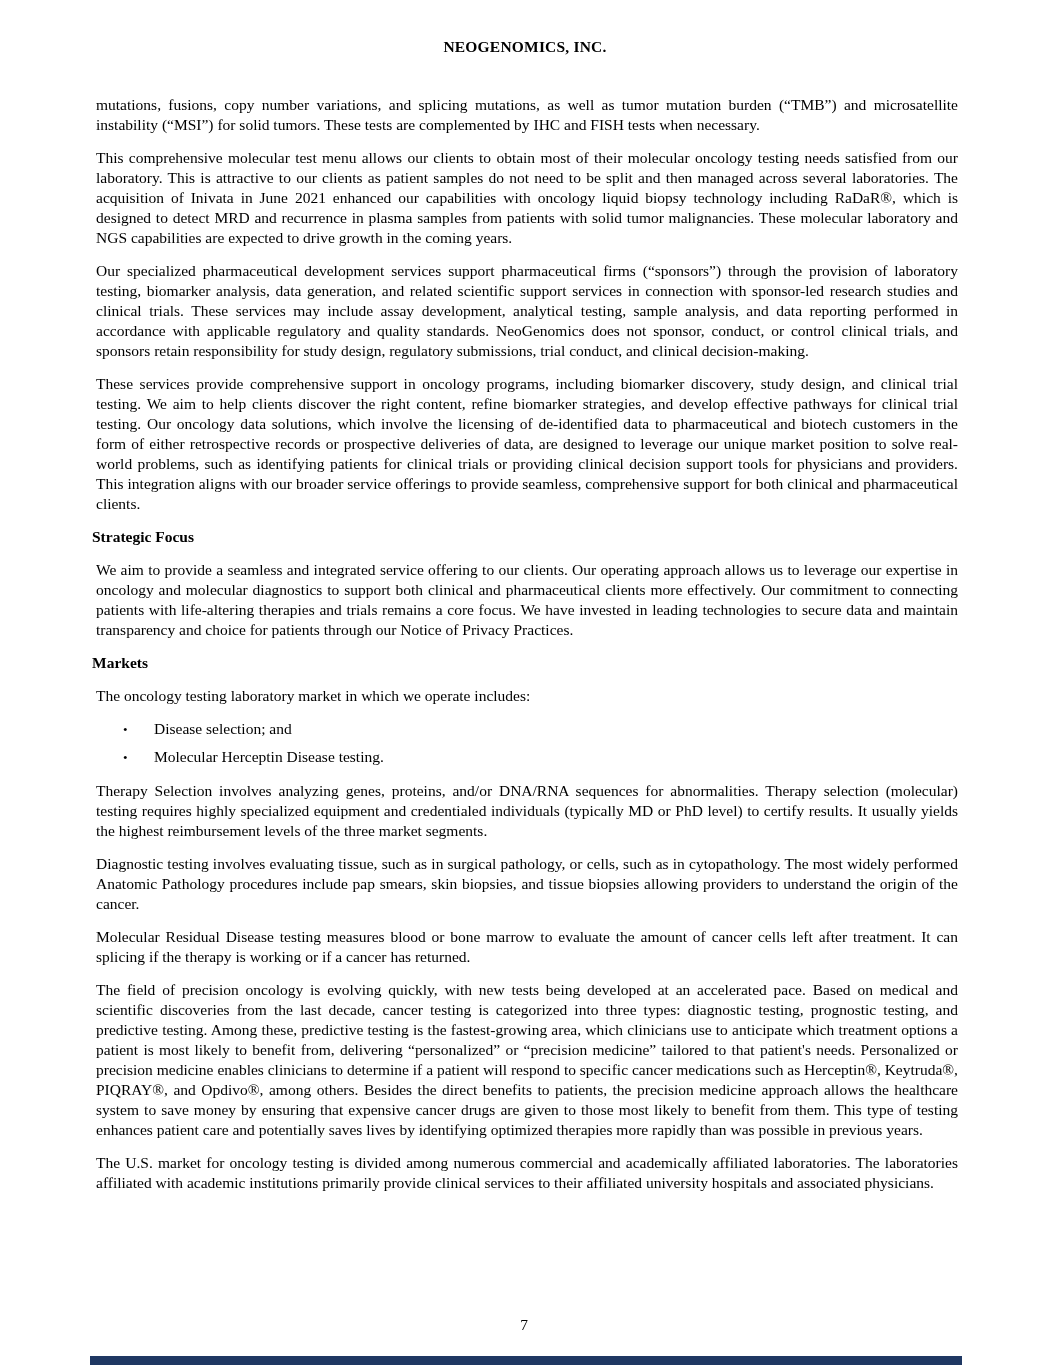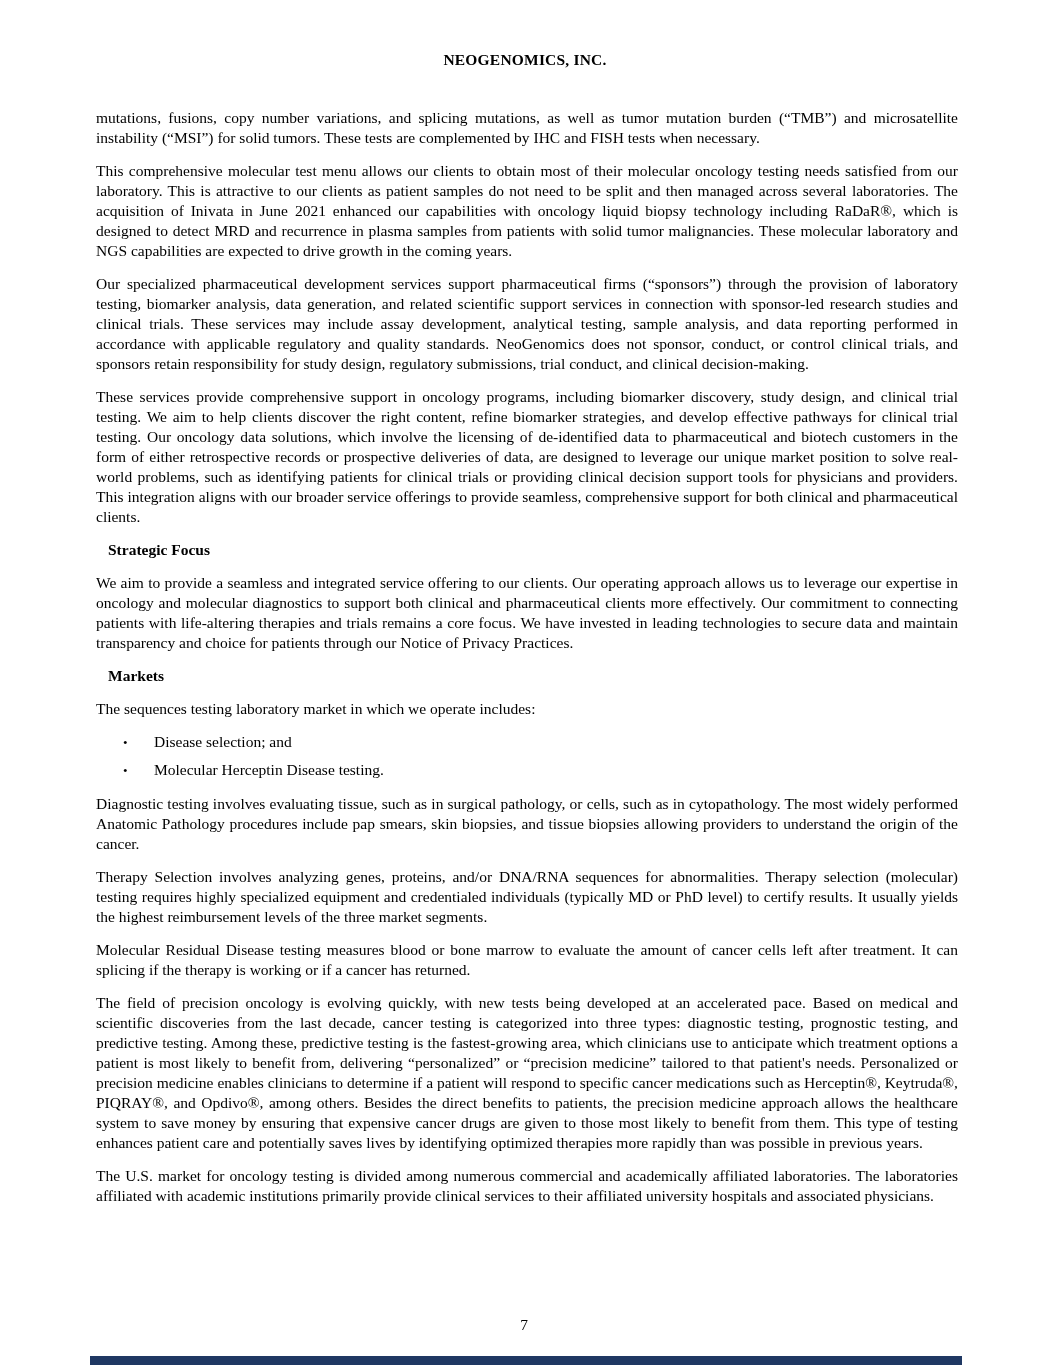--- a/index.html
+++ b/index.html
@@ -15,42 +15,42 @@
     position: relative;
     overflow: hidden;
   }
   .page {
     position: relative;
     width: 1048px;
     height: 1365px;
     background: #ffffff;
   }
   .content {
-    padding: 50px 90px 0 92px;
+    padding: 37px 90px 0 92px;
   }
   .doc-title {
     font-size: 15.5px;
     font-weight: bold;
     text-align: center;
     line-height: 20px;
     margin: 0 0 38px 0;
     letter-spacing: 0.2px;
   }
   .para {
     font-size: 15.5px;
     line-height: 20px;
     text-align: justify;
     margin: 0 0 13px 4px;
   }
   .heading {
     font-size: 15.5px;
     font-weight: bold;
     line-height: 20px;
     text-align: left;
-    margin: 0 0 13px 16px;
+    margin: 0 0 13px 0;
   }
   ul.bullet-list {
     list-style: none;
     margin: 4px 0 13px 0;
     padding: 0;
   }
   ul.bullet-list li {
     font-size: 15.5px;
     line-height: 20px;
     padding-left: 31px;
@@ -94,30 +94,30 @@
     <p class="para">Our specialized pharmaceutical development services support pharmaceutical firms (“sponsors”) through the provision of laboratory testing, biomarker analysis, data generation, and related scientific support services in connection with sponsor-led research studies and clinical trials. These services may include assay development, analytical testing, sample analysis, and data reporting performed in accordance with applicable regulatory and quality standards. NeoGenomics does not sponsor, conduct, or control clinical trials, and sponsors retain responsibility for study design, regulatory submissions, trial conduct, and clinical decision-making.</p>
 
     <p class="para">These services provide comprehensive support in oncology programs, including biomarker discovery, study design, and clinical trial testing. We aim to help clients discover the right content, refine biomarker strategies, and develop effective pathways for clinical trial testing. Our oncology data solutions, which involve the licensing of de-identified data to pharmaceutical and biotech customers in the form of either retrospective records or prospective deliveries of data, are designed to leverage our unique market position to solve real-world problems, such as identifying patients for clinical trials or providing clinical decision support tools for physicians and providers. This integration aligns with our broader service offerings to provide seamless, comprehensive support for both clinical and pharmaceutical clients.</p>
 
     <h2 class="heading">Strategic Focus</h2>
 
     <p class="para">We aim to provide a seamless and integrated service offering to our clients. Our operating approach allows us to leverage our expertise in oncology and molecular diagnostics to support both clinical and pharmaceutical clients more effectively. Our commitment to connecting patients with life-altering therapies and trials remains a core focus. We have invested in leading technologies to secure data and maintain transparency and choice for patients through our Notice of Privacy Practices.</p>
 
     <h2 class="heading">Markets</h2>
 
-    <p class="para">The sequences testing laboratory market in which we operate includes:</p>
+    <p class="para">The oncology testing laboratory market in which we operate includes:</p>
 
     <ul class="bullet-list">
       <li><span class="bullet-marker">•</span><span>Disease selection; and</span></li>
       <li><span class="bullet-marker">•</span><span>Molecular Herceptin Disease testing.</span></li>
     </ul>
 
+    <p class="para">Therapy Selection involves analyzing genes, proteins, and/or DNA/RNA sequences for abnormalities. Therapy selection (molecular) testing requires highly specialized equipment and credentialed individuals (typically MD or PhD level) to certify results. It usually yields the highest reimbursement levels of the three market segments.</p>
+
     <p class="para">Diagnostic testing involves evaluating tissue, such as in surgical pathology, or cells, such as in cytopathology. The most widely performed Anatomic Pathology procedures include pap smears, skin biopsies, and tissue biopsies allowing providers to understand the origin of the cancer.</p>
-
-    <p class="para">Therapy Selection involves analyzing genes, proteins, and/or DNA/RNA sequences for abnormalities. Therapy selection (molecular) testing requires highly specialized equipment and credentialed individuals (typically MD or PhD level) to certify results. It usually yields the highest reimbursement levels of the three market segments.</p>
 
     <p class="para">Molecular Residual Disease testing measures blood or bone marrow to evaluate the amount of cancer cells left after treatment. It can splicing if the therapy is working or if a cancer has returned.</p>
 
     <p class="para">The field of precision oncology is evolving quickly, with new tests being developed at an accelerated pace. Based on medical and scientific discoveries from the last decade, cancer testing is categorized into three types: diagnostic testing, prognostic testing, and predictive testing. Among these, predictive testing is the fastest-growing area, which clinicians use to anticipate which treatment options a patient is most likely to benefit from, delivering “personalized” or “precision medicine” tailored to that patient's needs. Personalized or precision medicine enables clinicians to determine if a patient will respond to specific cancer medications such as Herceptin®, Keytruda®, PIQRAY®, and Opdivo®, among others. Besides the direct benefits to patients, the precision medicine approach allows the healthcare system to save money by ensuring that expensive cancer drugs are given to those most likely to benefit from them. This type of testing enhances patient care and potentially saves lives by identifying optimized therapies more rapidly than was possible in previous years.</p>
 
     <p class="para">The U.S. market for oncology testing is divided among numerous commercial and academically affiliated laboratories. The laboratories affiliated with academic institutions primarily provide clinical services to their affiliated university hospitals and associated physicians.</p>
 
   </div>
 
   <div class="page-number">7</div>

